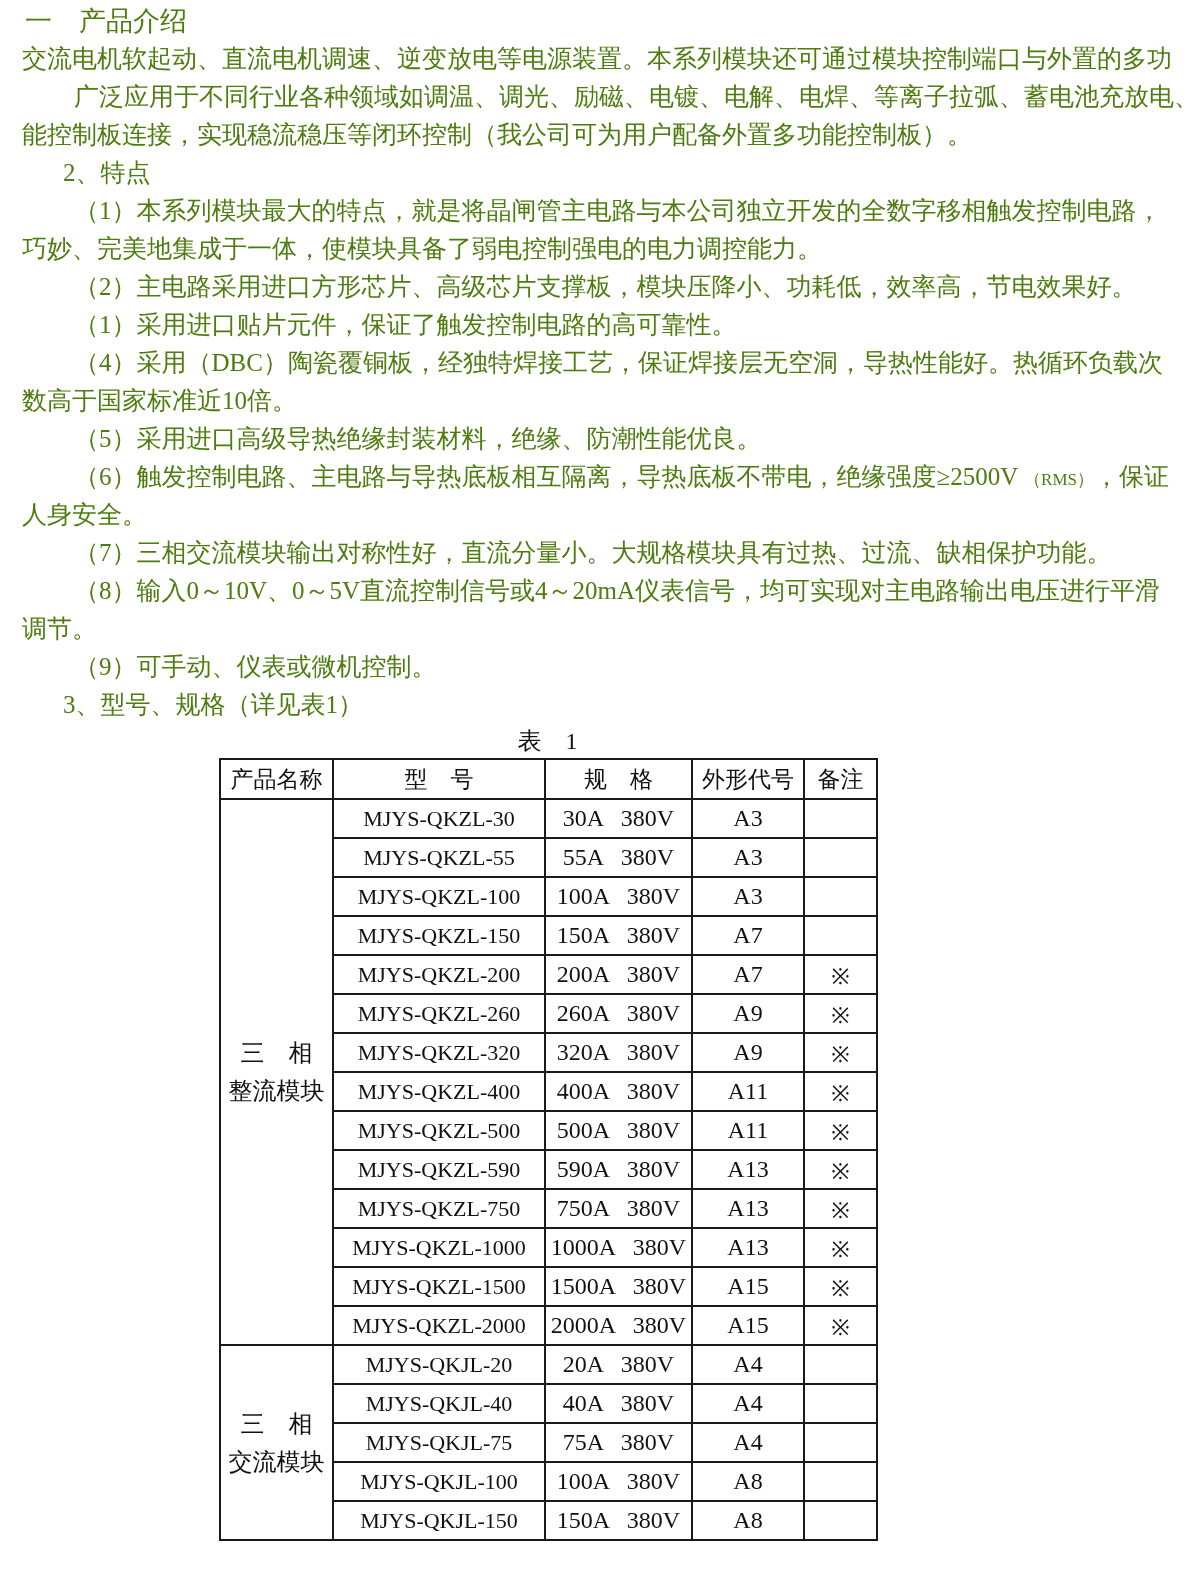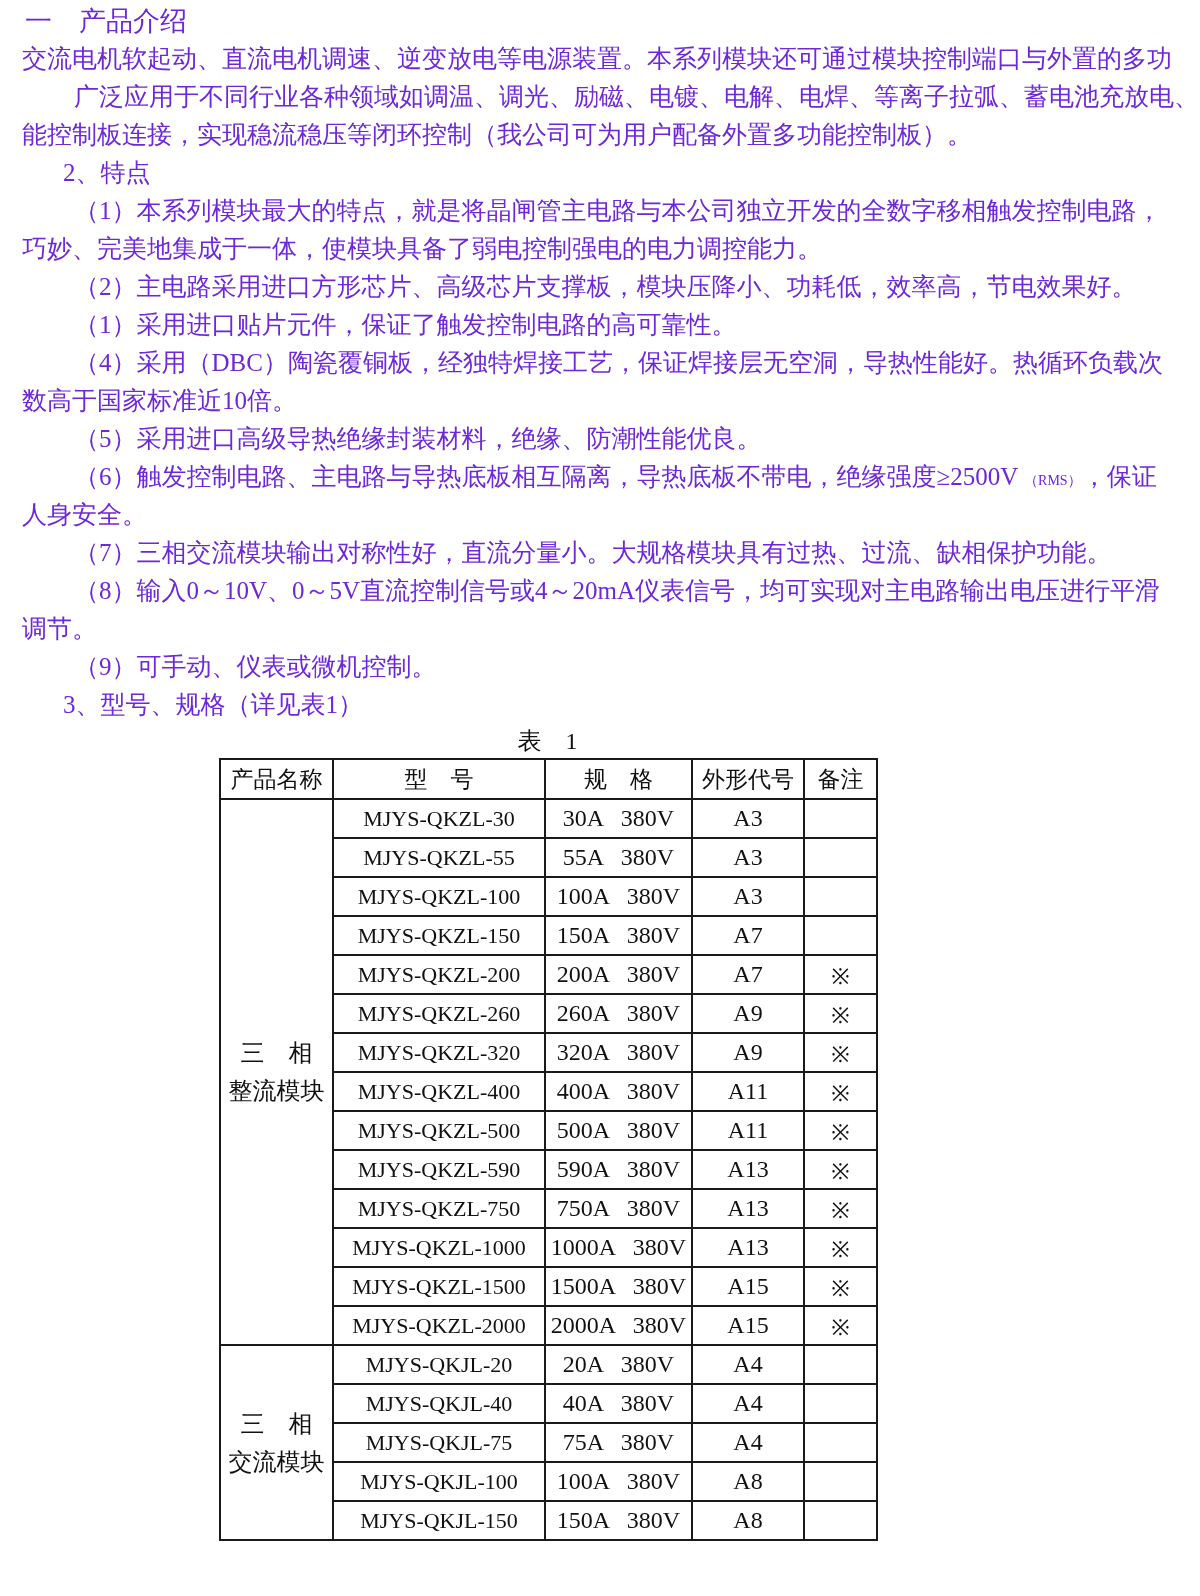--- a/index.html
+++ b/index.html
@@ -12,27 +12,27 @@
     overflow:hidden;
   }
   .body-text{
     padding:2px 24px 0 22px;
   }
   .line{
     line-height:38px;
     height:38px;
     font-size:25px;
     white-space:pre;
-    color:#6d28d9;
+    color:#4d7c0f;
   }
   .line.heading{
     font-size:27px;
   }
   .small-sub{
-    font-size:14px;
+    font-size:17px;
   }
   .table-caption{
     width:657px;
     margin-left:219px;
     text-align:center;
     font-size:24px;
     line-height:34px;
     height:34px;
     white-space:pre;
   }

